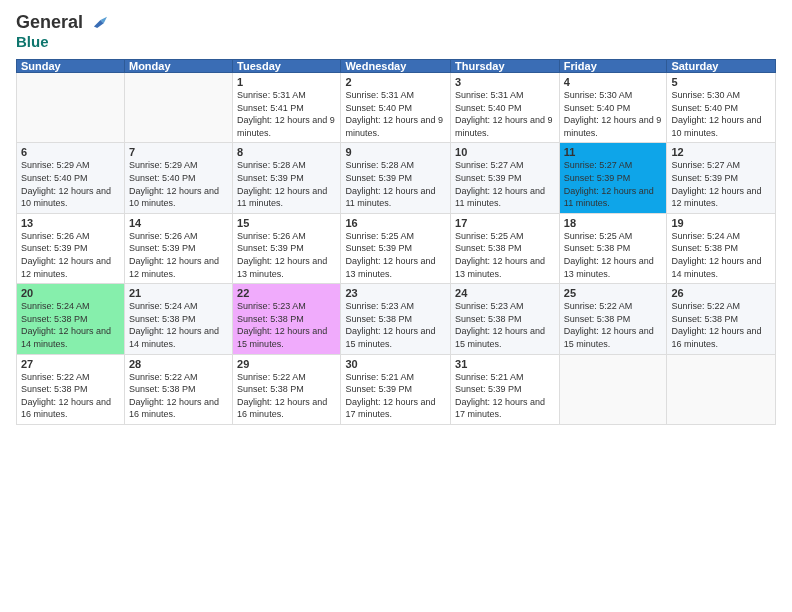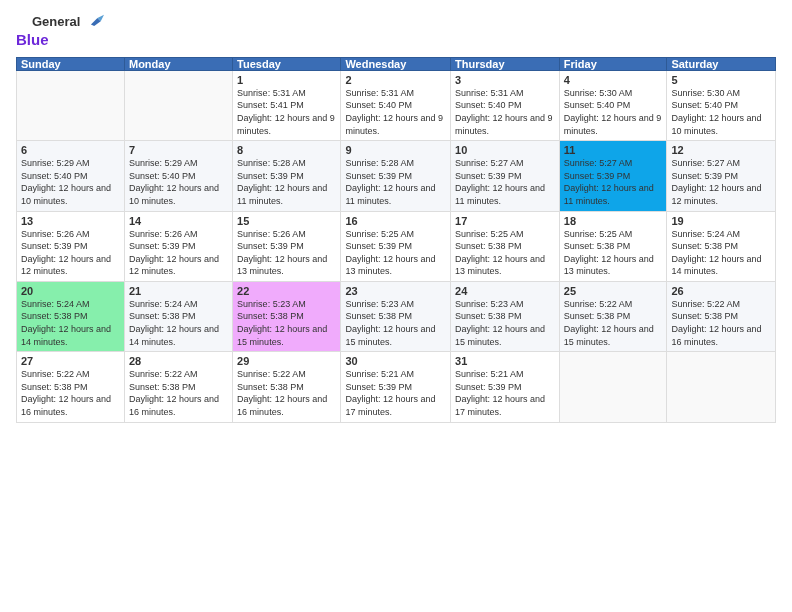--- a/index.html
+++ b/index.html
@@ -90,27 +90,27 @@
       background: #f9f9f9 !important;
     }
   </style>
 </head>
 <body>
 <div class="page">
 
   <div class="header">
     <div class="logo">
       <div>
-        <span style="font-size:13px;font-weight:bold;color:#333;margin-left:16px;">General</span>
+        <span style="font-size:18px;font-weight:bold;color:#333;">General</span>
         <svg class="logo-icon" viewBox="0 0 22 18" style="display:inline-block;vertical-align:middle;margin: 0 1px;">
           <polygon points="6,12 14,4 18,8 10,14" fill="#3a6db5"></polygon>
           <polygon points="14,4 22,0 18,8" fill="#5a9fd4"></polygon>
         </svg>
         <br>
-        <span style="font-size:15px;font-weight:bold;color:#6d28d9;">Blue</span>
+        <span style="font-size:15px;font-weight:bold;color:#0f766e;">Blue</span>
       </div>
     </div>
     <div class="title-block">
       <div class="month-title"></div>
       <div class="subtitle"></div>
     </div>
   </div>
 
   <table class="calendar">
     <thead>

